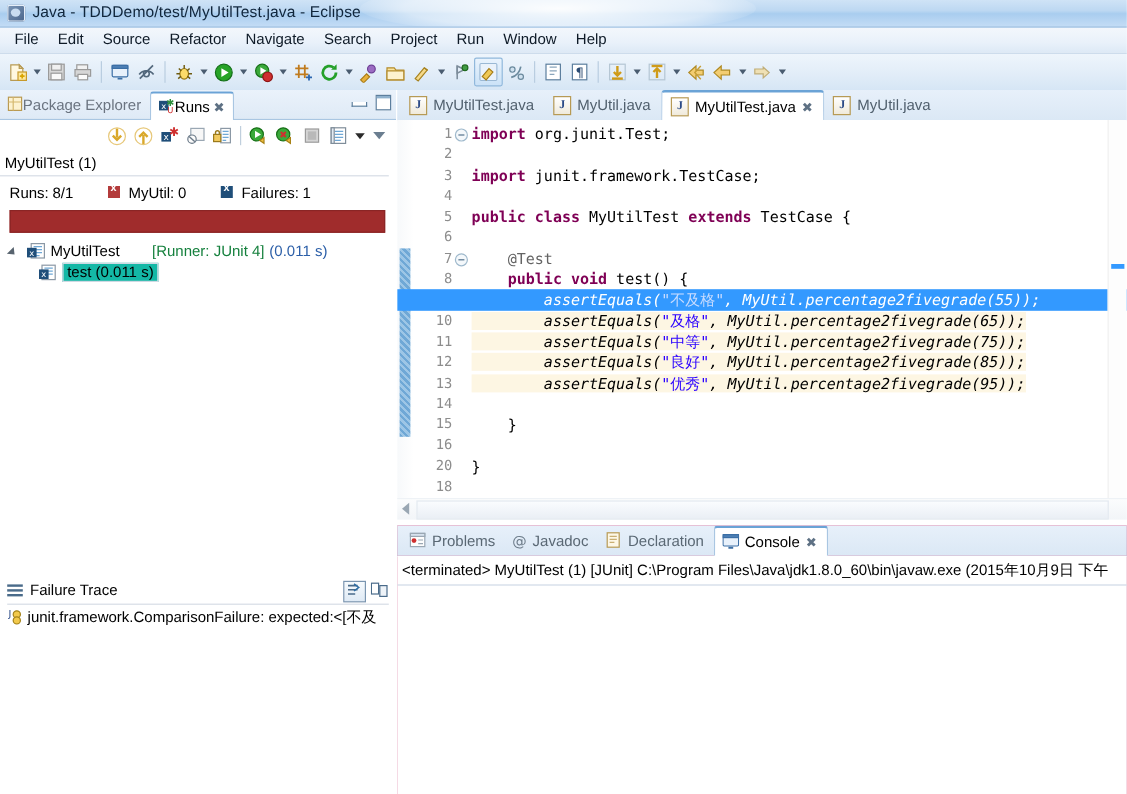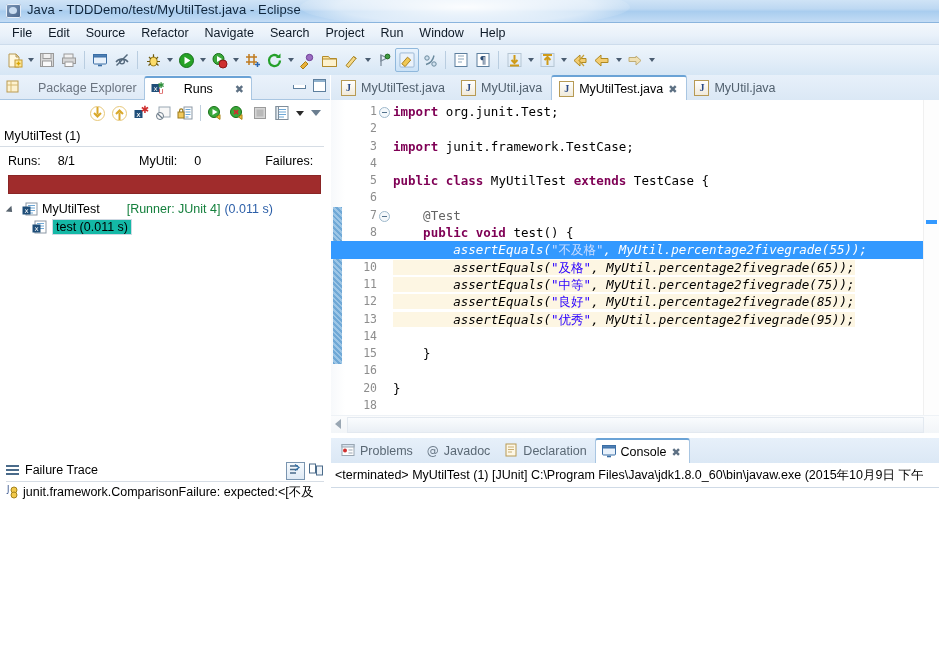--- a/index.html
+++ b/index.html
@@ -152,21 +152,21 @@
     align-items: flex-end;
   }
   .vtab {
     height: 23px;
     display: flex;
     align-items: center;
     padding: 0 7px 0 6px;
     font-size: 12.5px;
     color: #6b7480;
     white-space: nowrap;
-    gap: 19px;
+    gap: 0;
   }
   .vtab.active {
     color: #000;
     background: #ffffff;
     border: 1px solid #a9c6e2;
     border-bottom: none;
     border-top: 2px solid #6ba3d6;
     border-radius: 3px 3px 0 0;
     margin-bottom: -1px;
     height: 22px;
@@ -231,21 +231,21 @@
     padding: 2px 0 3px 4px;
     color: #000;
     border-bottom: 1px solid #d6dde5;
     margin: 0 6px 0 0;
   }
   .counters {
     display: flex;
     align-items: flex-start;
     padding: 7px 0 6px 8px;
     font-size: 12.5px;
-    gap: 17px;
+    gap: 3px;
   }
   .counters .lbl { color:#000; }
   .counters .val { color:#000; margin-right: 26px; }
   .cnt-ico {
     width: 10px; height: 10px;
     display: inline-block;
     margin-right: 4px;
     position: relative;
     top: 1px;
   }
@@ -907,21 +907,21 @@
               <rect x="3" y="1" width="11" height="12" fill="#ffffff" stroke="#8b98a5"></rect>
               <path d="M5 3.5h7M5 6h7M5 8.5h7" stroke="#6fa8d6"></path>
               <rect x="0.5" y="4.5" width="8" height="8" fill="#1f4e79"></rect>
               <text x="4.5" y="11" font-size="7" text-anchor="middle" fill="#ffffff" font-family="DejaVu Sans, sans-serif">x</text>
             </svg>
           </span>
           <span class="lab">test (0.011 s)</span>
         </div>
       </div>
 
-      <div class="failure-header" style="bottom:160px">
+      <div class="failure-header" style="bottom:138px">
         <div class="ft-bar">
           <span class="hamburger">
             <span></span>
               <span></span>
               <span></span>
           </span>
           <span class="ft-title">Failure Trace</span>
           <span class="ft-ctrls">
             <span class="ft-ctrl-box">
               <svg width="15" height="14" viewBox="0 0 15 14">

